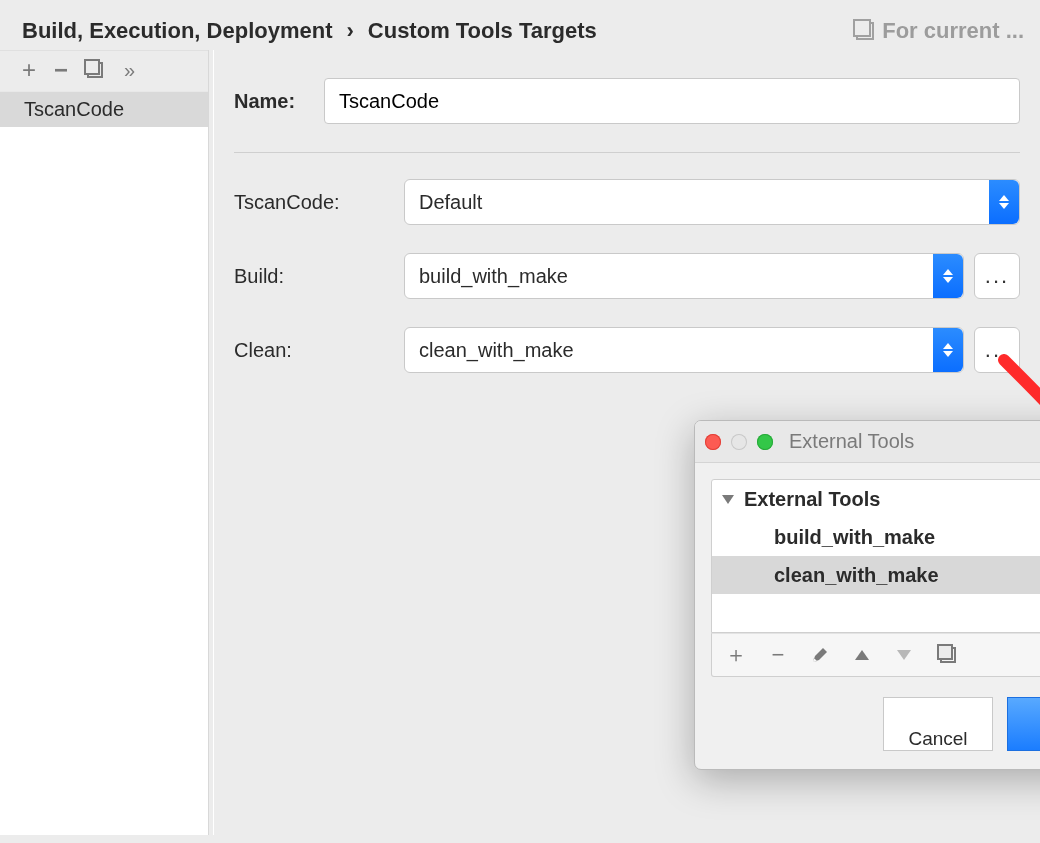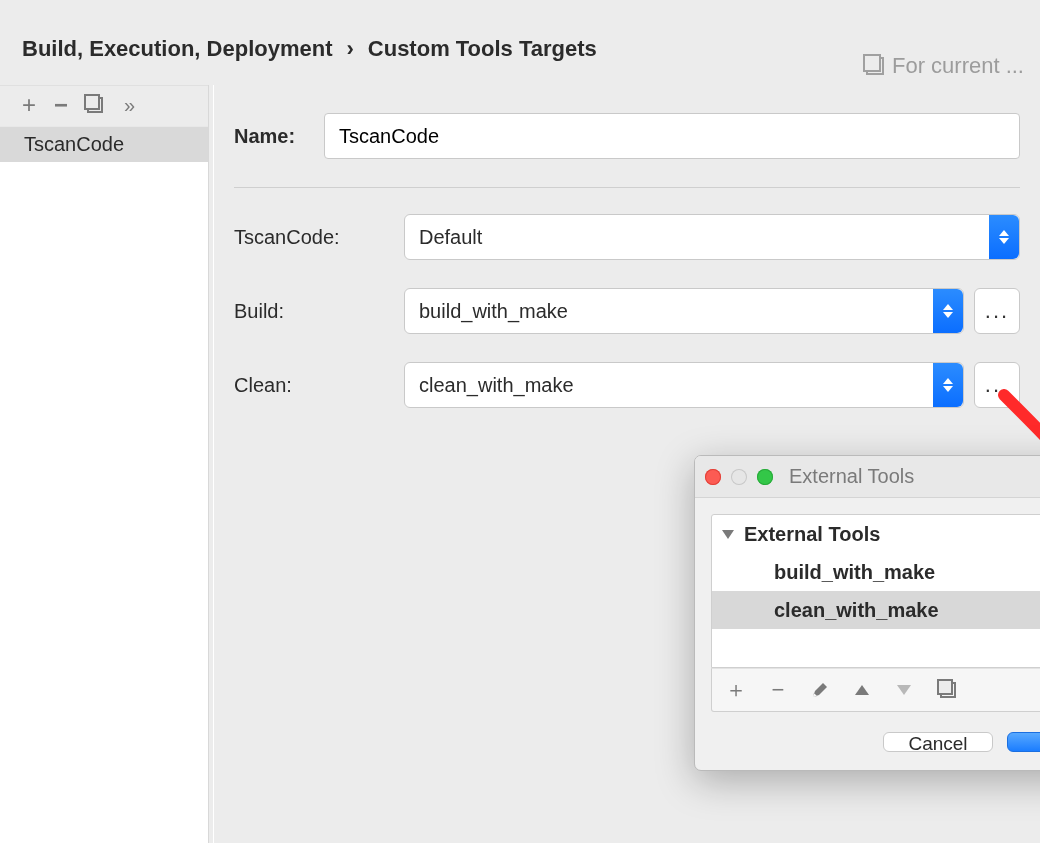--- a/index.html
+++ b/index.html
@@ -18,25 +18,24 @@
     display: flex;
     align-items: center;
     padding: 18px 16px 6px 22px;
   }
   .crumb-text { font-weight: 700; font-size: 22px; }
   .crumb-sep { margin: 0 14px; font-size: 22px; font-weight: 700; color: #2b2b2b; }
   .spacer { flex: 1; }
   .for-current {
     color: #9c9c9c;
     font-size: 22px;
-    font-weight: 400;
+    font-weight: 700;
     display: flex;
     align-items: center;
     gap: 8px;
-    margin-top: 35px;
   }
   .copy-icon {
     display: inline-block;
     width: 18px; height: 18px;
     border: 2px solid #a0a0a0;
     position: relative;
   }
   .copy-icon::before {
     content: "";
     position: absolute;
@@ -295,24 +294,24 @@
     border-top: 10px solid #b8b8b8;
   }
   .popup-footer {
     display: flex;
     justify-content: flex-end;
     gap: 14px;
     padding: 8px 16px 18px 16px;
   }
   .btn {
     min-width: 110px;
-    height: 20px;
-    border-radius: 6px;
+    height: 54px;
+    border-radius: 0;
     font-size: 19px;
-    display: flex; align-items: flex-start; justify-content: center;
+    display: flex; align-items: flex-end; justify-content: center;
     cursor: pointer;
   }
   .btn-cancel {
     background: #fff;
     border: 1px solid #c9c9c9;
     color: #2b2b2b;
   }
   .btn-ok {
     background: linear-gradient(#58a9ff, #1b7dff);
     border: 1px solid #1b6fe0;

